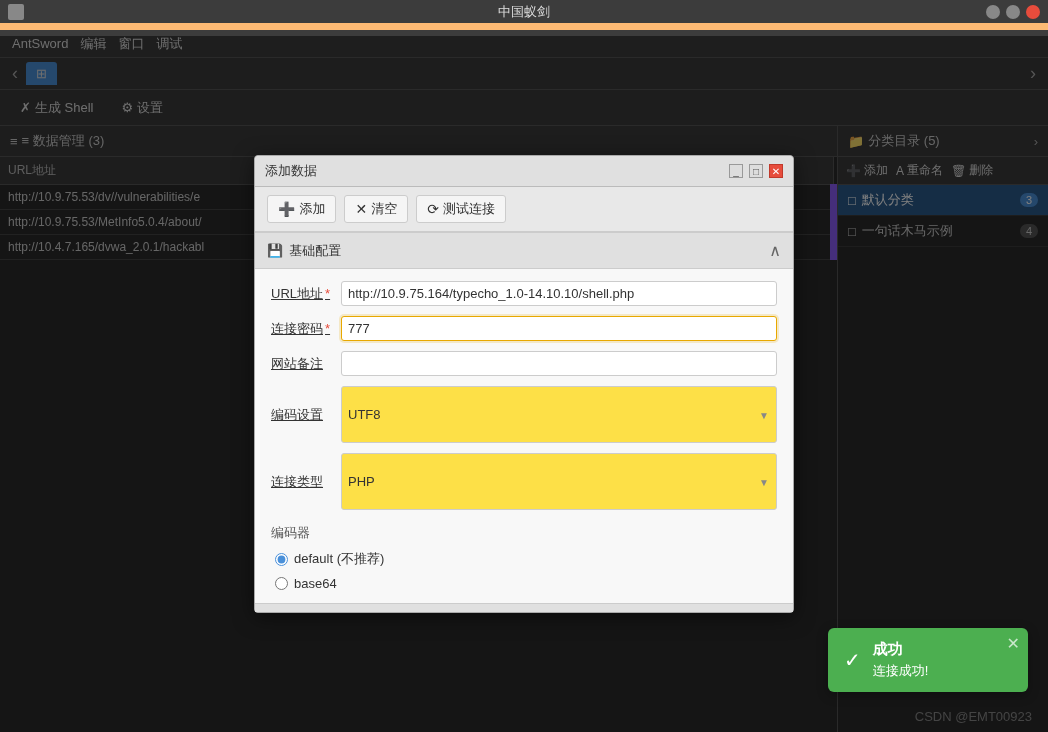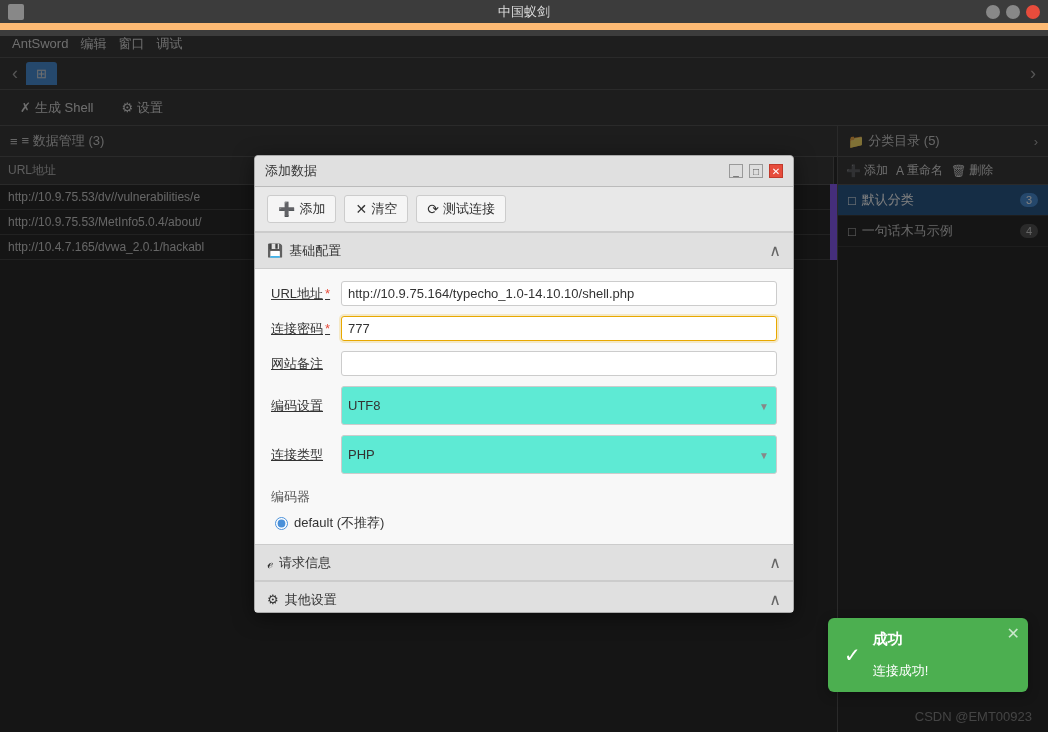--- a/index.html
+++ b/index.html
@@ -391,25 +391,25 @@
       position: absolute;
       right: 8px;
       top: 50%;
       transform: translateY(-50%);
       font-size: 10px;
       color: #888;
       pointer-events: none;
     }
     .select-wrapper select {
       width: 100%;
-      padding: 11px 6px;
+      padding: 20px 6px;
       border: 1px solid #ccc;
       border-radius: 3px;
       font-size: 13px;
-      background: #5eead4;
+      background: #fde047;
       color: #333;
       outline: none;
       appearance: none;
       -webkit-appearance: none;
       cursor: pointer;
     }
 
     .encoder-label {
       padding: 4px 0 8px 0;
       color: #555;
@@ -450,21 +450,21 @@
       box-shadow: 0 3px 12px rgba(0,0,0,0.3);
       z-index: 200;
     }
     .toast-check {
       font-size: 20px;
       color: white;
     }
     .toast-content {
       display: flex;
       flex-direction: column;
-      gap: 13px;
+      gap: 3px;
     }
     .toast-title {
       font-size: 15px;
       font-weight: bold;
     }
     .toast-msg {
       font-size: 13px;
     }
     .toast-close {
       position: absolute;
@@ -687,20 +687,24 @@
             </select>
           </div>
         </div>
 
         <div class="encoder-label">编码器</div>
         <div class="radio-group">
           <label class="radio-item">
             <input type="radio" name="encoder" value="default" checked="" style="">
             <span>default (不推荐)</span>
           </label>
+          <label class="radio-item">
+            <input type="radio" name="encoder" value="base64" style="">
+            <span>base64</span>
+          </label>
         </div>
       </div>
 
       <div class="section-header">
         <span>ℯ</span>
         <span>请求信息</span>
         <span class="chevron">∧</span>
       </div>
 
       <div class="section-header">

